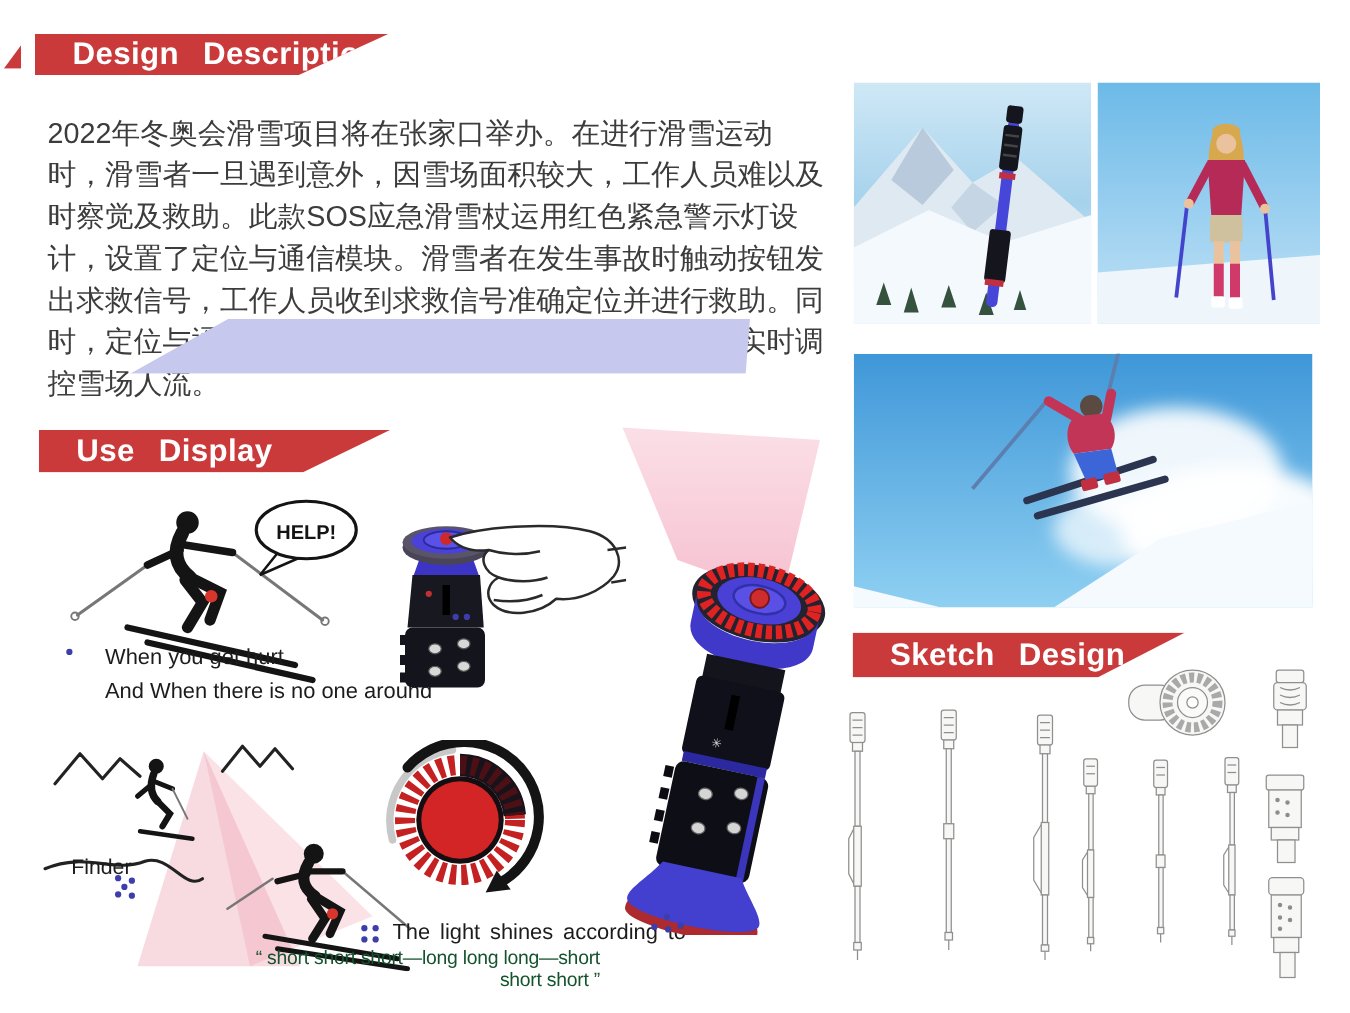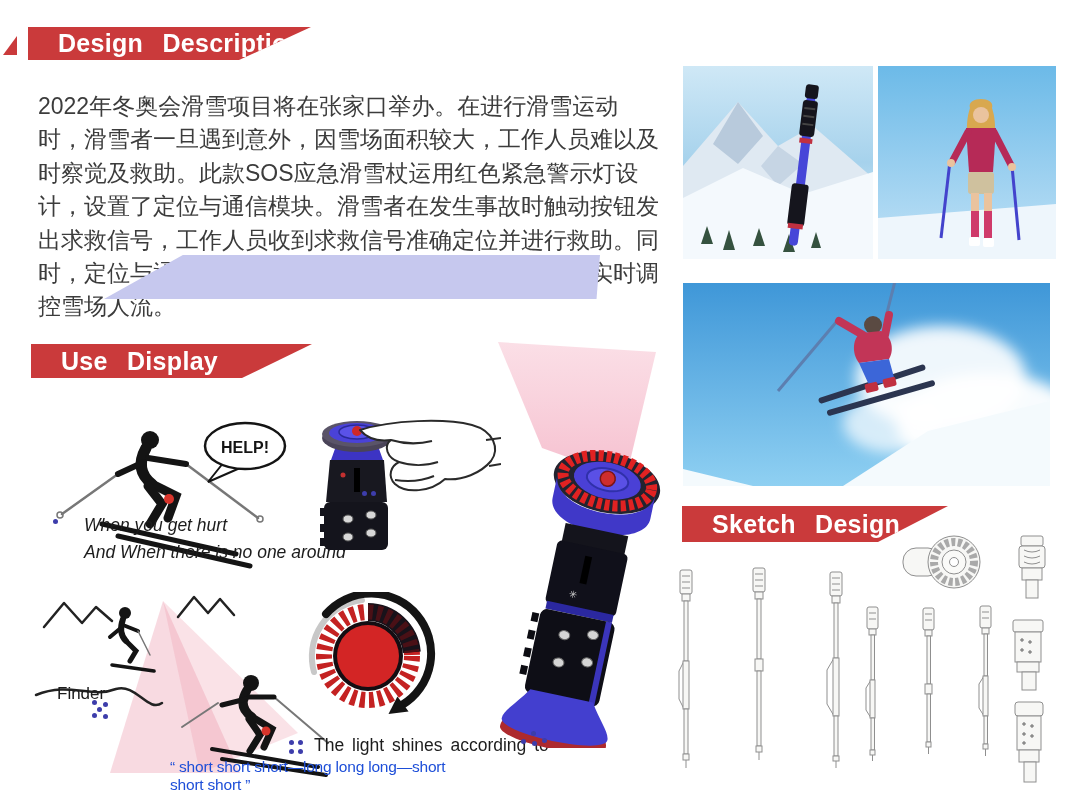--- a/index.html
+++ b/index.html
@@ -23,23 +23,23 @@
   .desc{position:absolute;left:38px;top:90px;width:624px;margin:0;font-size:23px;
         line-height:33.4px;color:#3c3c3c;}
   .lavender{position:absolute;left:104px;top:255px;width:496px;height:44px;background:#c6c8ee;
             clip-path:polygon(15.9% 0,100% 0,99.3% 100%,0 100%);}
   
   .cap{position:absolute;color:#1c1c1c;font-size:17.5px;}
   .cap-hurt{left:84px;top:512px;line-height:27px;}
   .cap-pressed{left:362px;top:504px;color:#d8352c;font-size:19px;line-height:28px;word-spacing:4px;}
   .cap-finder{left:57px;top:684px;font-size:17px;}
   .cap-light{left:314px;top:735px;word-spacing:3px;}
-  .cap-pattern{left:170px;top:758px;color:#1d4ed8;font-size:15.5px;letter-spacing:-.2px;width:310px;}
+  .cap-pattern{left:170px;top:758px;color:#14532d;font-size:15.5px;letter-spacing:-.2px;width:310px;text-align:right;}
   .cap-warning{left:482px;top:751px;word-spacing:3px;}
-  .cap span{display:block;font-style:italic;}
+  .cap span{display:block;}
   
   .dots{position:absolute;}
   .dots i{position:absolute;width:5px;height:5px;border-radius:50%;background:#3d3dab;display:block;}
   
   .ill,.photo{position:absolute;}
   .photo svg{display:block;}
 </style>
 </head>
 <body>
 
@@ -56,21 +56,21 @@
 
   <div class="banner b-use">
     <span>Use Display</span>
   </div>
 
 
   <div class="banner b-sketch">
     <span>Sketch Design</span>
   </div>
 
-  <div class="ill" style="left:40px;top:412px;width:255px;height:162px;">
+  <div class="ill" style="left:40px;top:390px;width:255px;height:162px;">
     <svg width="255" height="162" viewBox="0 0 255 162">
       <g stroke="#777" stroke-width="2.5" stroke-linecap="round">
         <line x1="78" y1="62" x2="22" y2="102"></line>
           <line x1="146" y1="52" x2="218" y2="106"></line>
       </g>
       <circle cx="20" cy="103" r="3" fill="none" stroke="#777" stroke-width="1.5"></circle>
       <circle cx="220" cy="107" r="3" fill="none" stroke="#777" stroke-width="1.5"></circle>
       <g stroke="#141414" fill="none" stroke-linecap="round">
         <circle cx="110" cy="28" r="9" fill="#141414" stroke="none"></circle>
         <path d="M106,36 Q94,58 112,72" stroke-width="11"></path>

